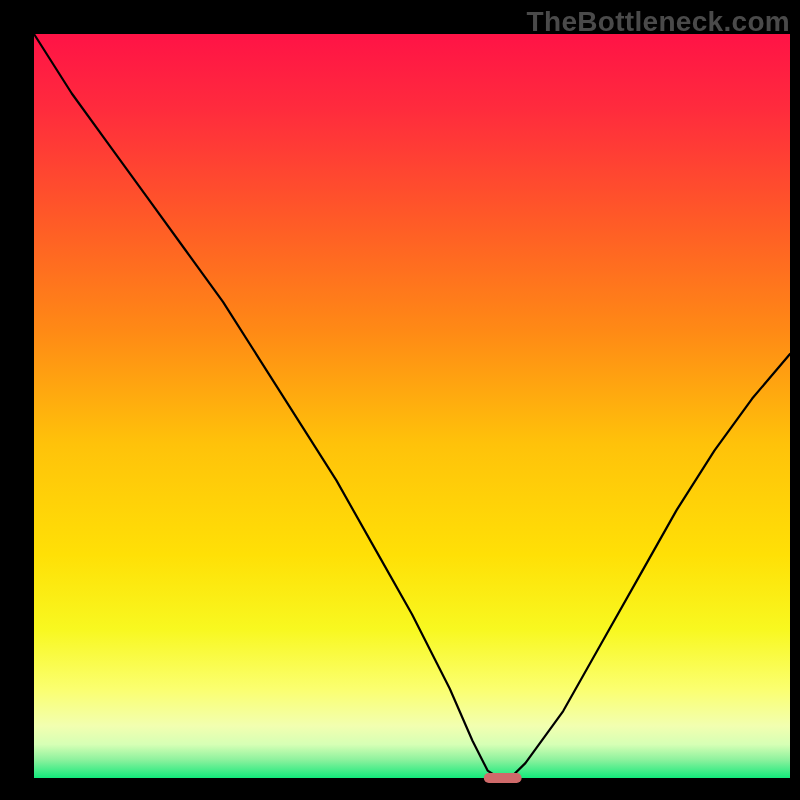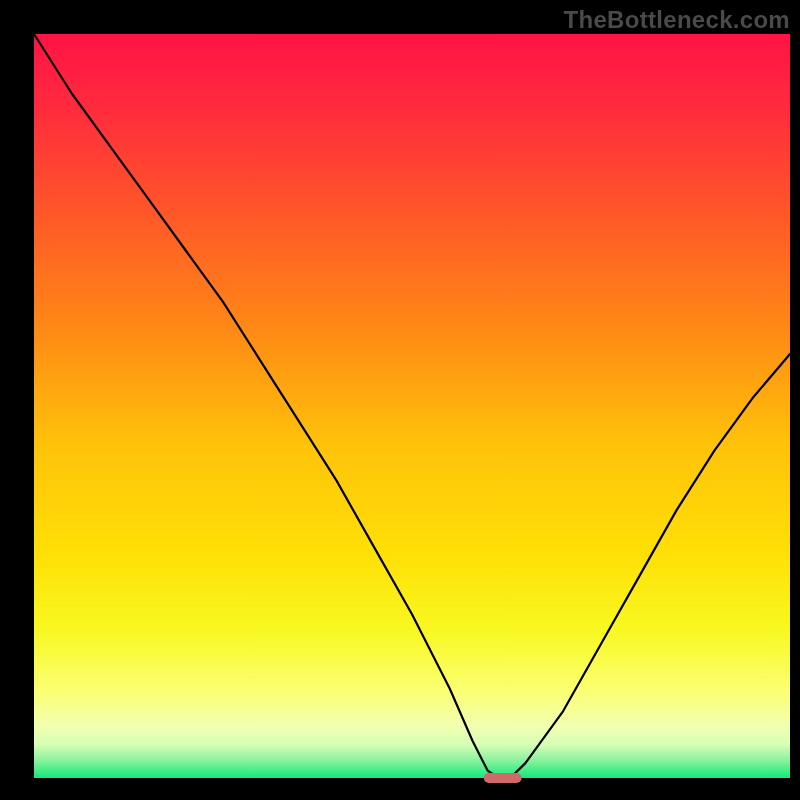--- a/index.html
+++ b/index.html
@@ -14,21 +14,21 @@
     position: relative;
     width: 800px;
     height: 800px;
   }
   .watermark {
     position: absolute;
     top: 6px;
     right: 10px;
     color: #4a4a4a;
     font-family: Arial, Helvetica, sans-serif;
-    font-size: 24px;
+    font-size: 28px;
     font-weight: 600;
     letter-spacing: 0.3px;
     z-index: 10;
   }
   svg.plot {
     position: absolute;
     left: 0;
     top: 0;
     width: 800px;
     height: 800px;

